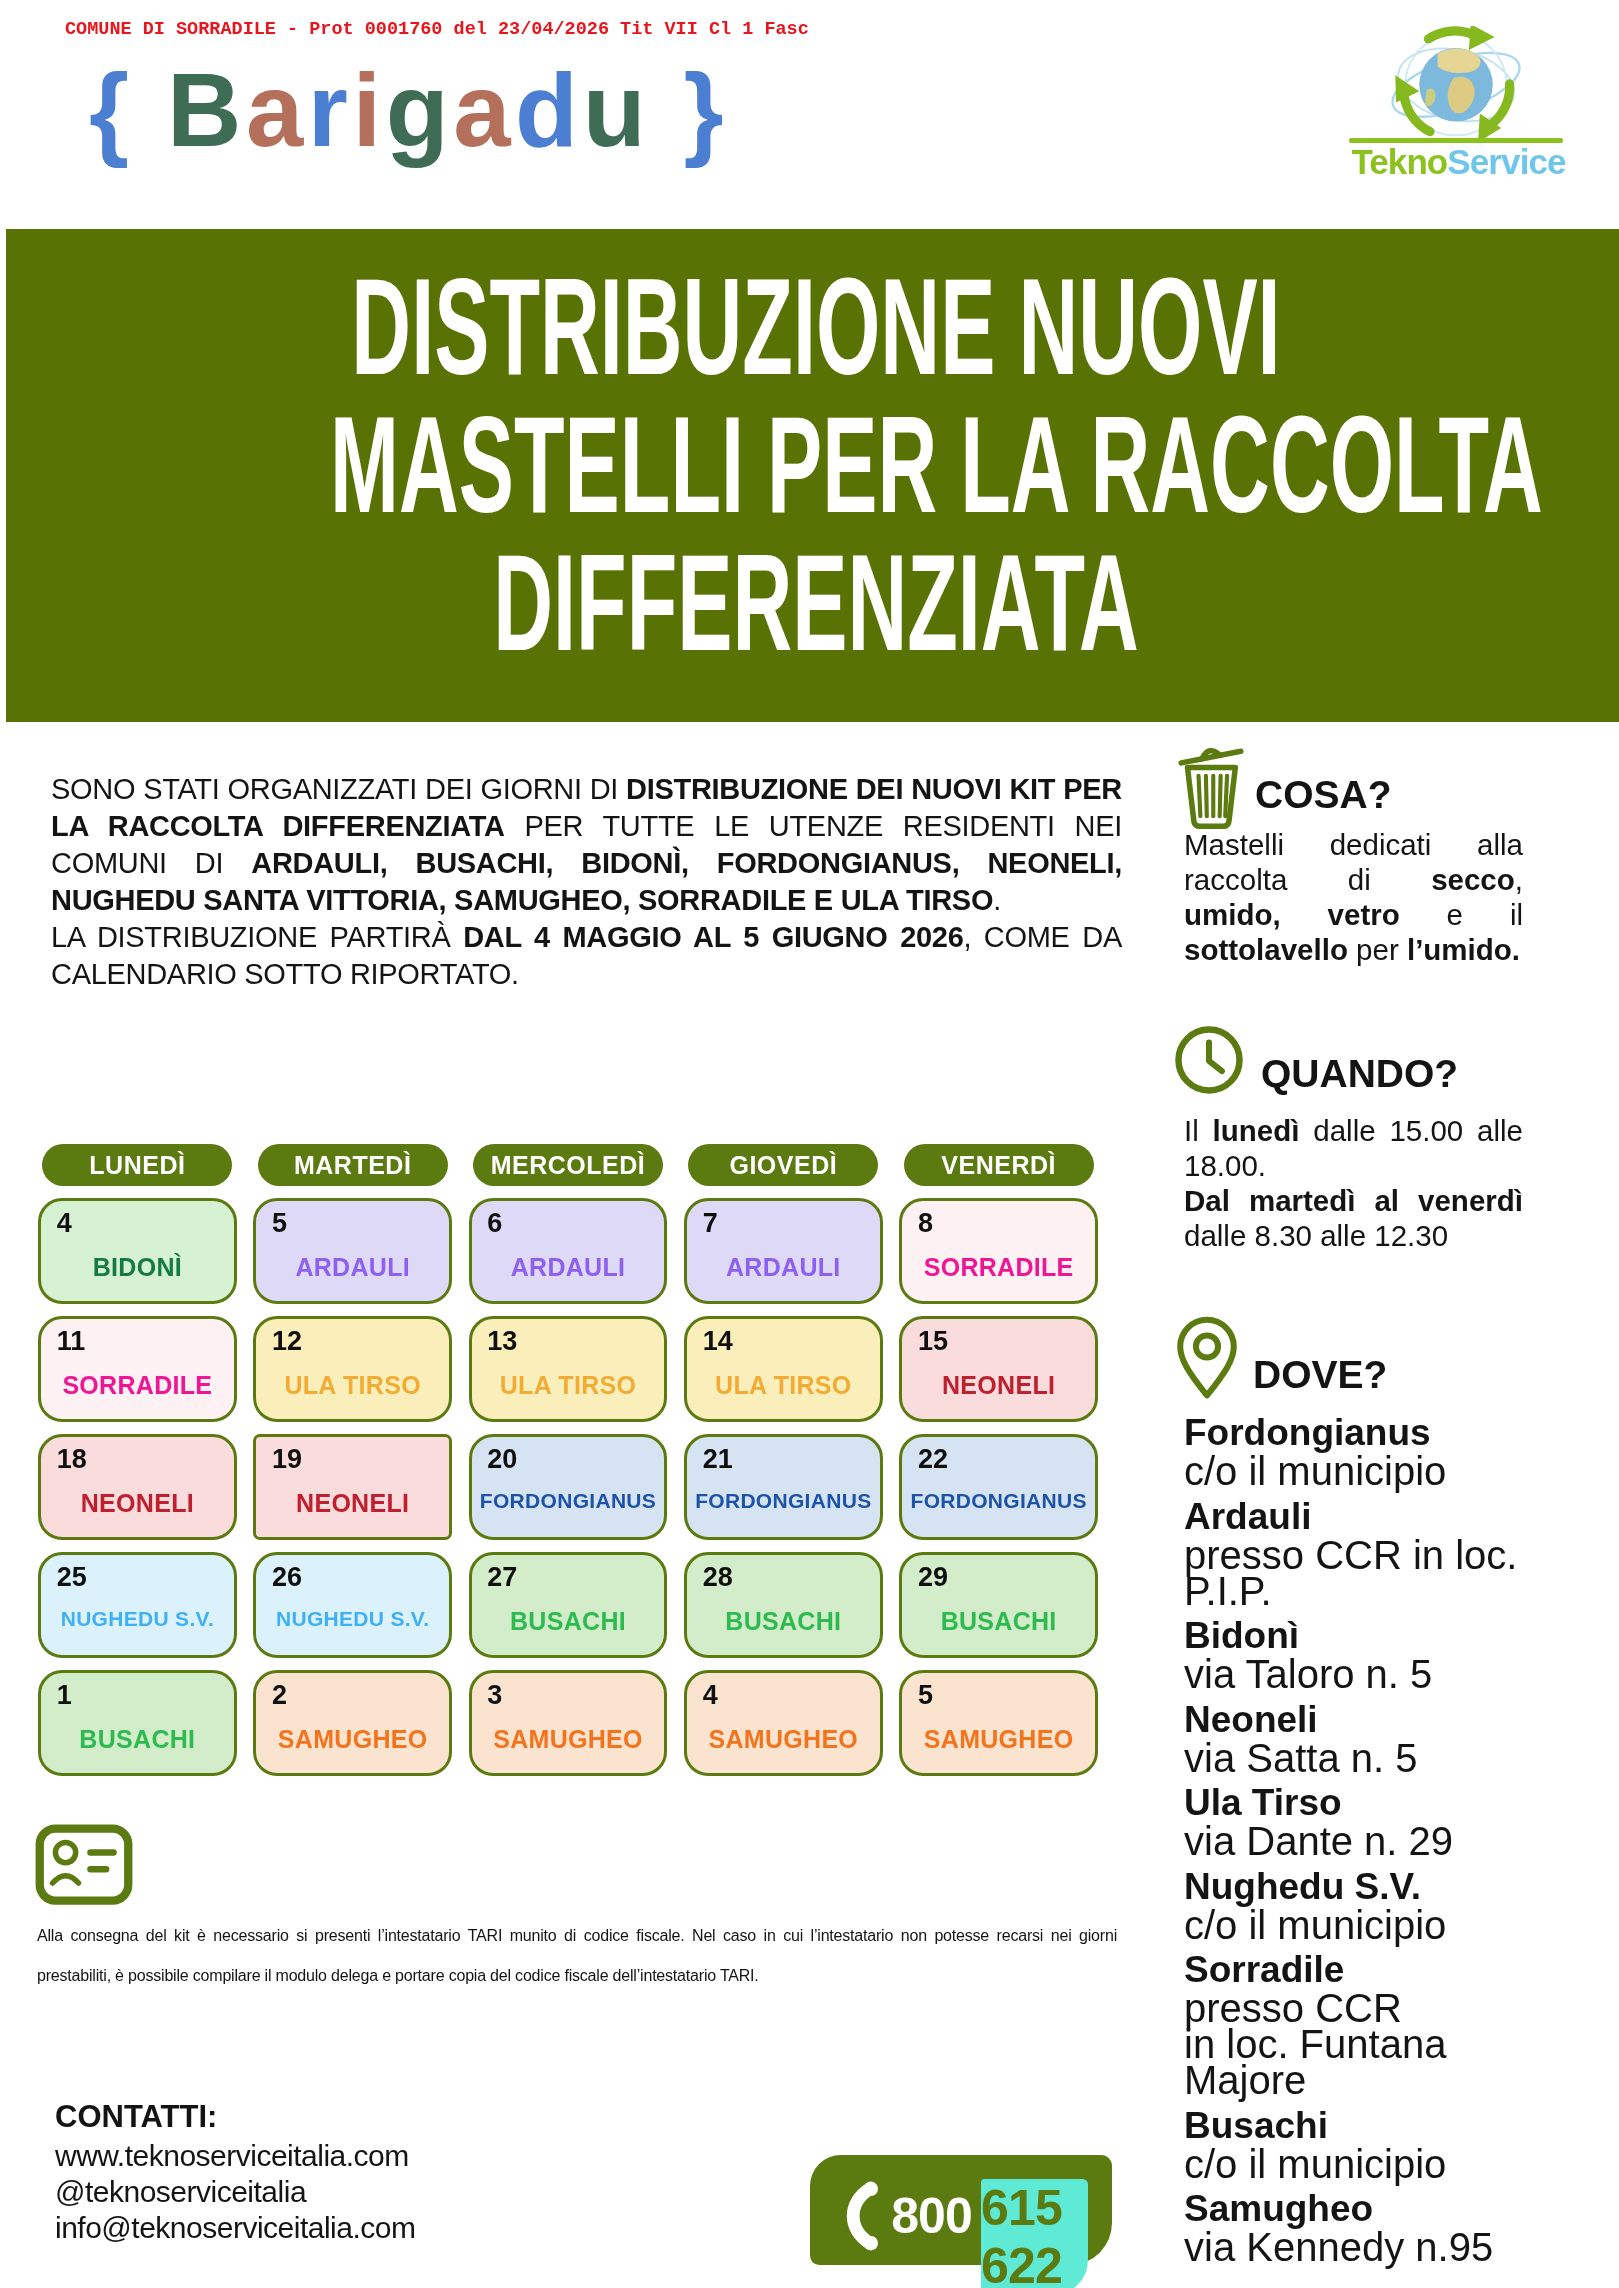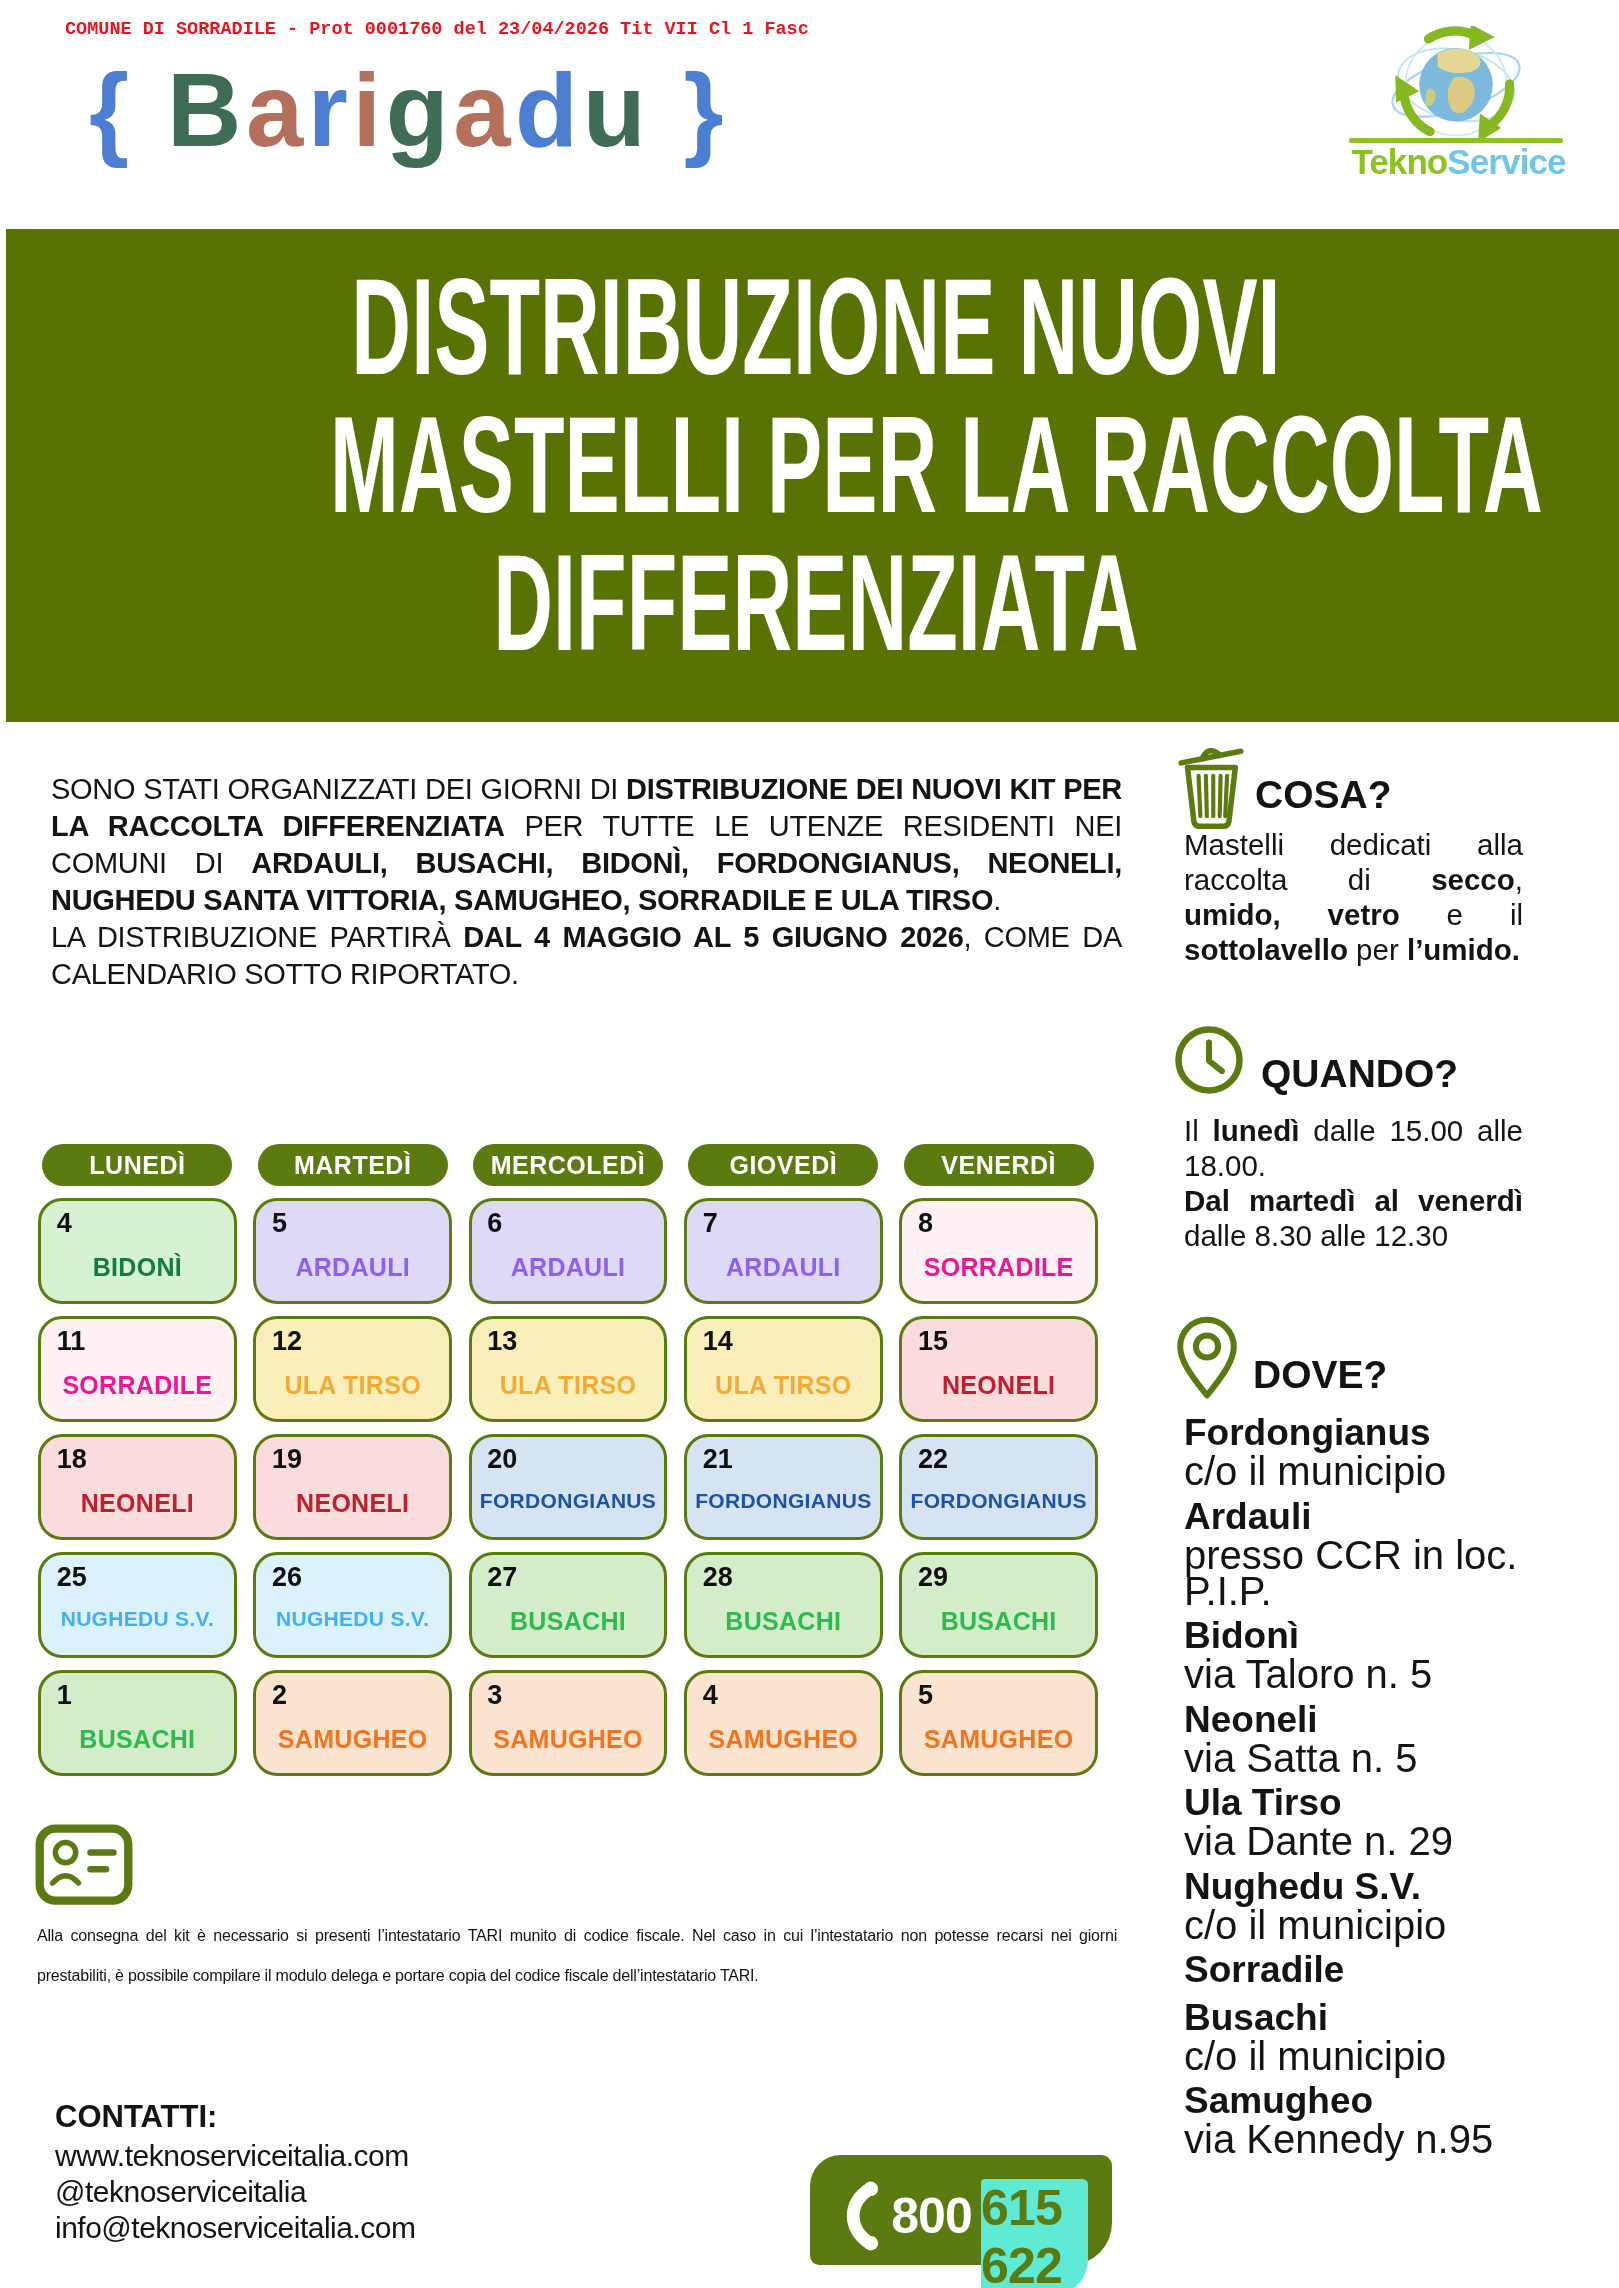--- a/index.html
+++ b/index.html
@@ -158,21 +158,21 @@
         <span class="town" style="color: rgb(242, 172, 51); font-size: 25px;">ULA TIRSO</span>
       </div>
       <div class="cell" style="background: rgb(250, 220, 220); border-color: rgb(91, 122, 16);">
         <span class="num">15</span>
         <span class="town" style="color: rgb(191, 31, 46); font-size: 25px;">NEONELI</span>
       </div>
       <div class="cell" style="background: rgb(250, 220, 220); border-color: rgb(91, 122, 16);">
         <span class="num">18</span>
         <span class="town" style="color: rgb(191, 31, 46); font-size: 25px;">NEONELI</span>
       </div>
-      <div class="cell" style="background: rgb(250, 220, 220); border-color: rgb(91, 122, 16);">
+      <div class="cell" style="background: rgb(250, 220, 220); border-color: rgb(91, 122, 16); border-radius: 7px;">
         <span class="num">19</span>
         <span class="town" style="color: rgb(191, 31, 46); font-size: 25px;">NEONELI</span>
       </div>
       <div class="cell" style="background: rgb(213, 227, 242); border-color: rgb(91, 122, 16);">
         <span class="num">20</span>
         <span class="town" style="color: rgb(28, 83, 168); font-size: 21px;">FORDONGIANUS</span>
       </div>
       <div class="cell" style="background: rgb(213, 227, 242); border-color: rgb(91, 122, 16);">
         <span class="num">21</span>
         <span class="town" style="color: rgb(28, 83, 168); font-size: 21px;">FORDONGIANUS</span>
@@ -301,20 +301,21 @@
       <div class="dove-entry">
         <span class="town">Ula Tirso</span>
         <div class="addr">via Dante n. 29</div>
       </div>
       <div class="dove-entry">
         <span class="town">Nughedu S.V.</span>
         <div class="addr">c/o il municipio</div>
       </div>
       <div class="dove-entry">
         <span class="town">Sorradile</span>
+        <div class="addr">presso CCR<br>in loc. Funtana Majore</div>
       </div>
       <div class="dove-entry">
         <span class="town">Busachi</span>
         <div class="addr">c/o il municipio</div>
       </div>
       <div class="dove-entry">
         <span class="town">Samugheo</span>
         <div class="addr">via Kennedy n.95</div>
       </div>
     </div>

